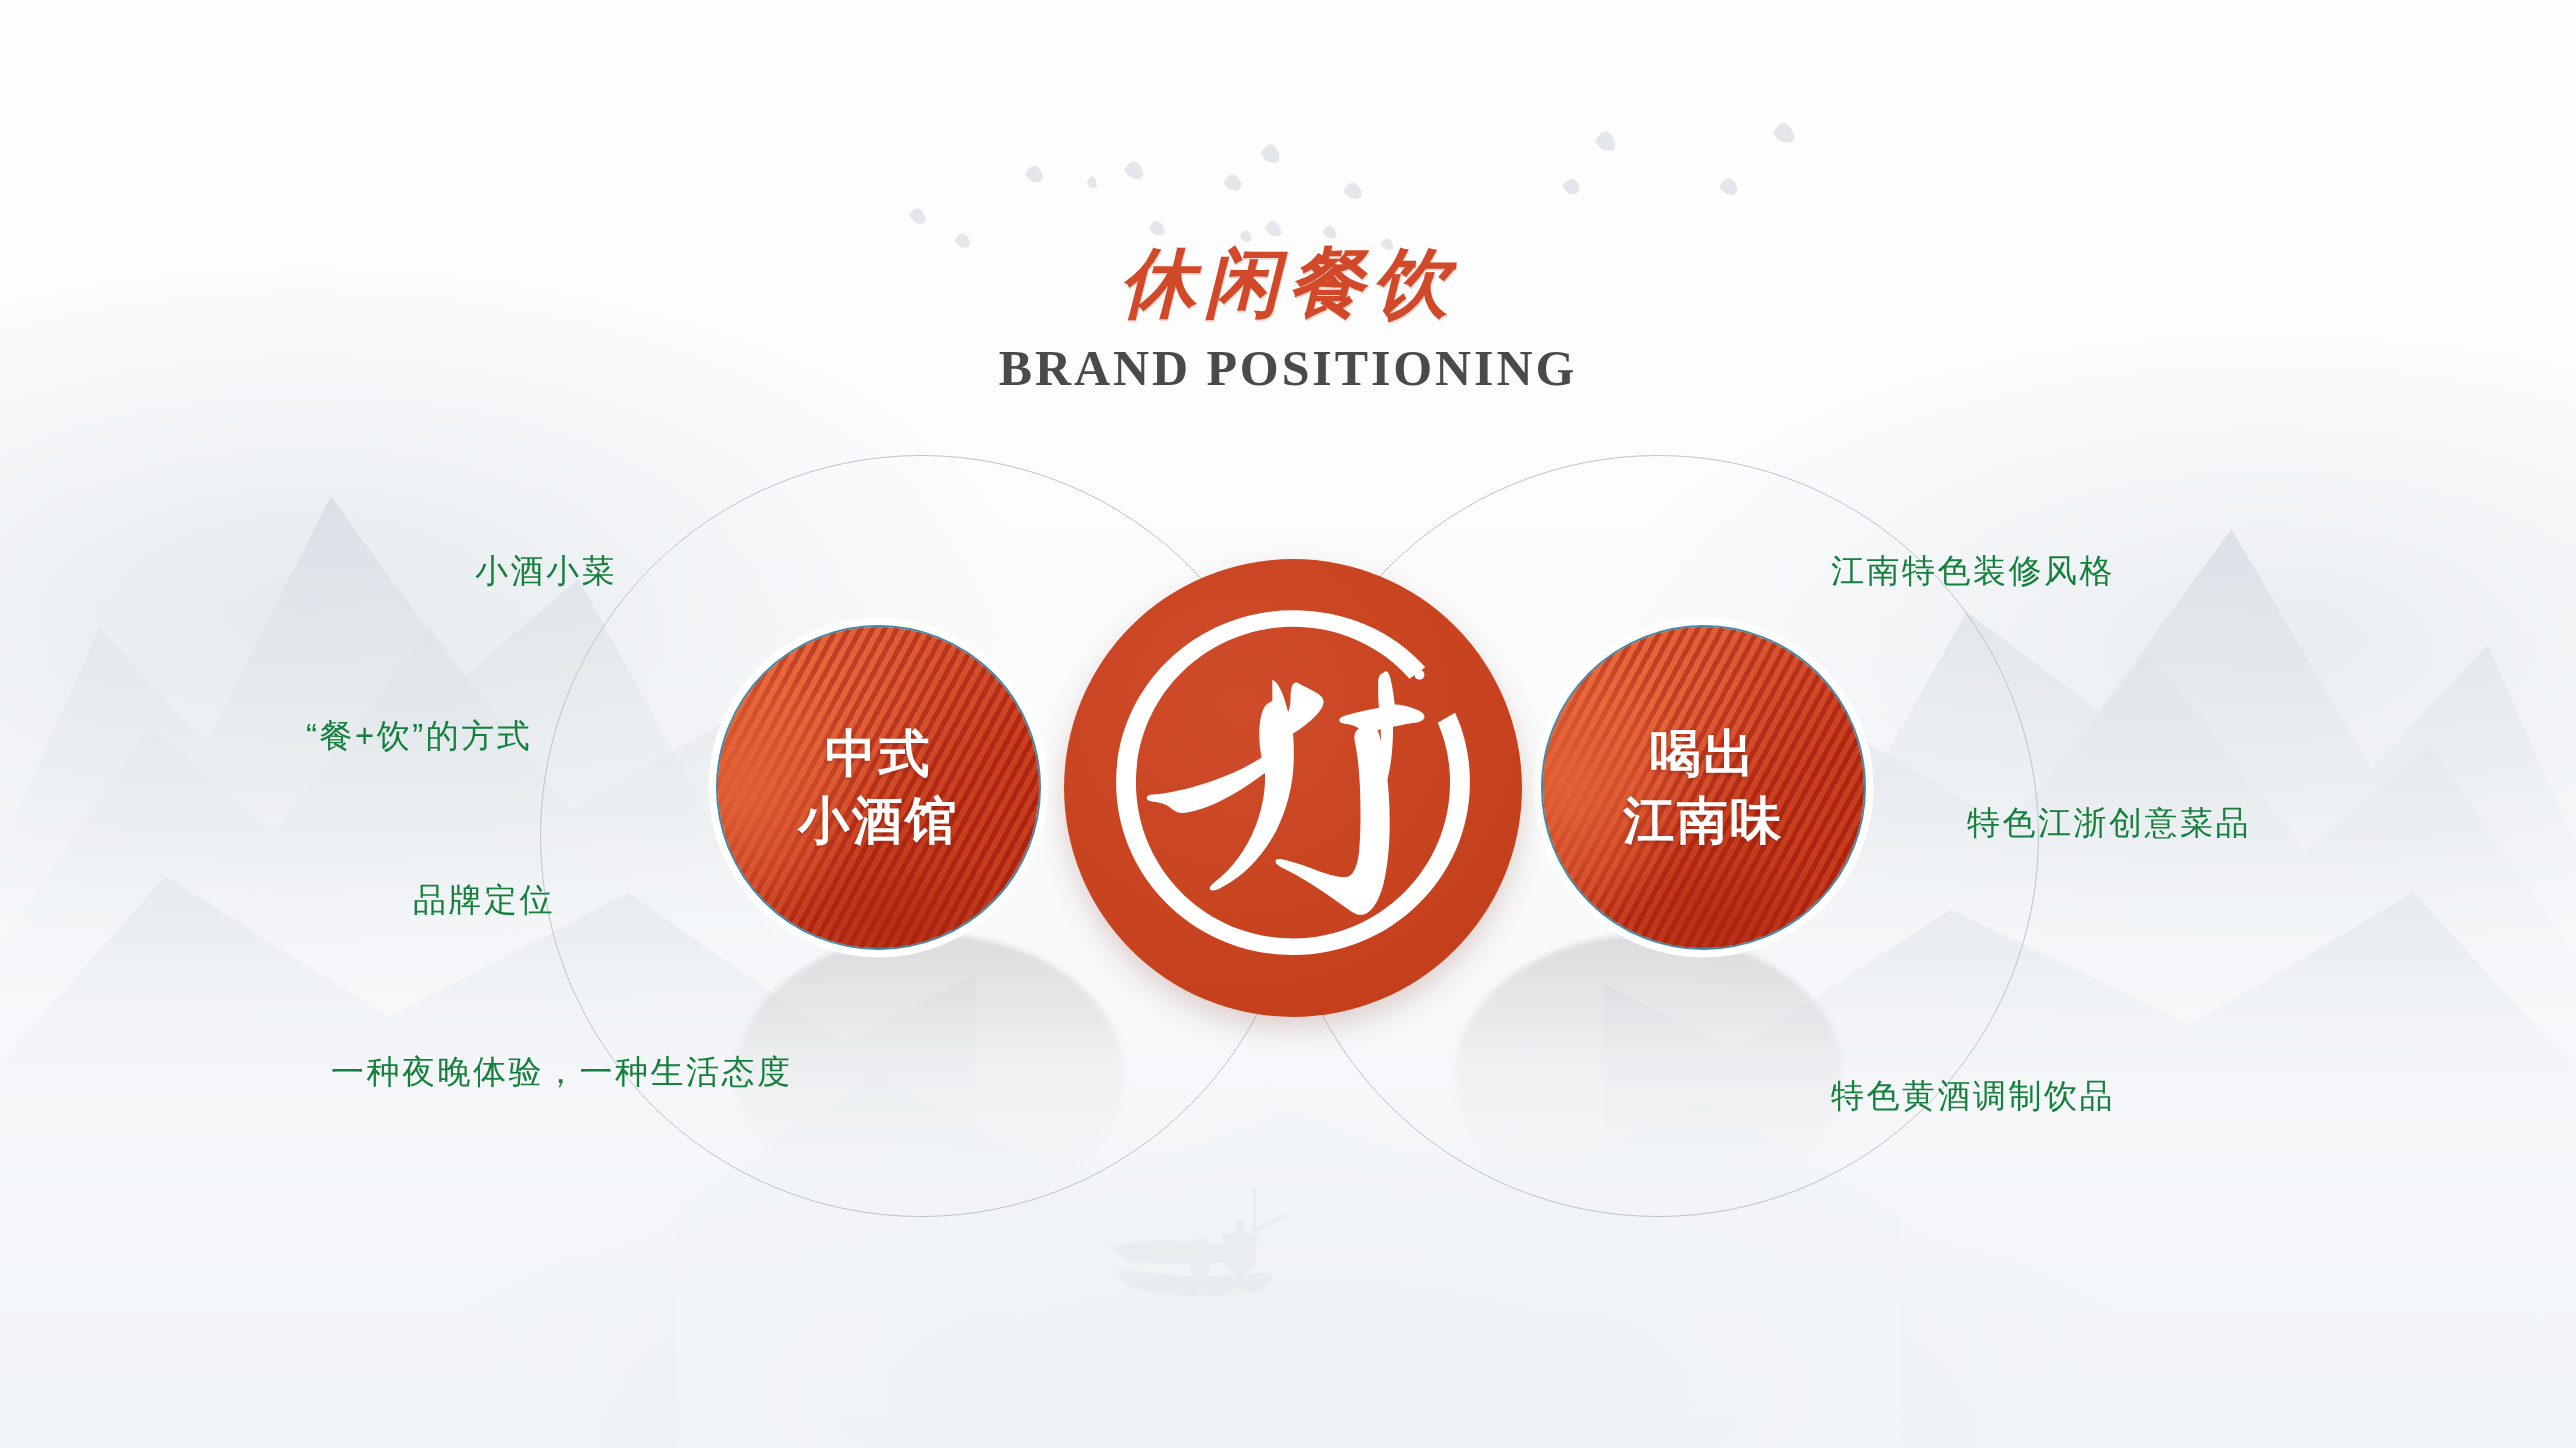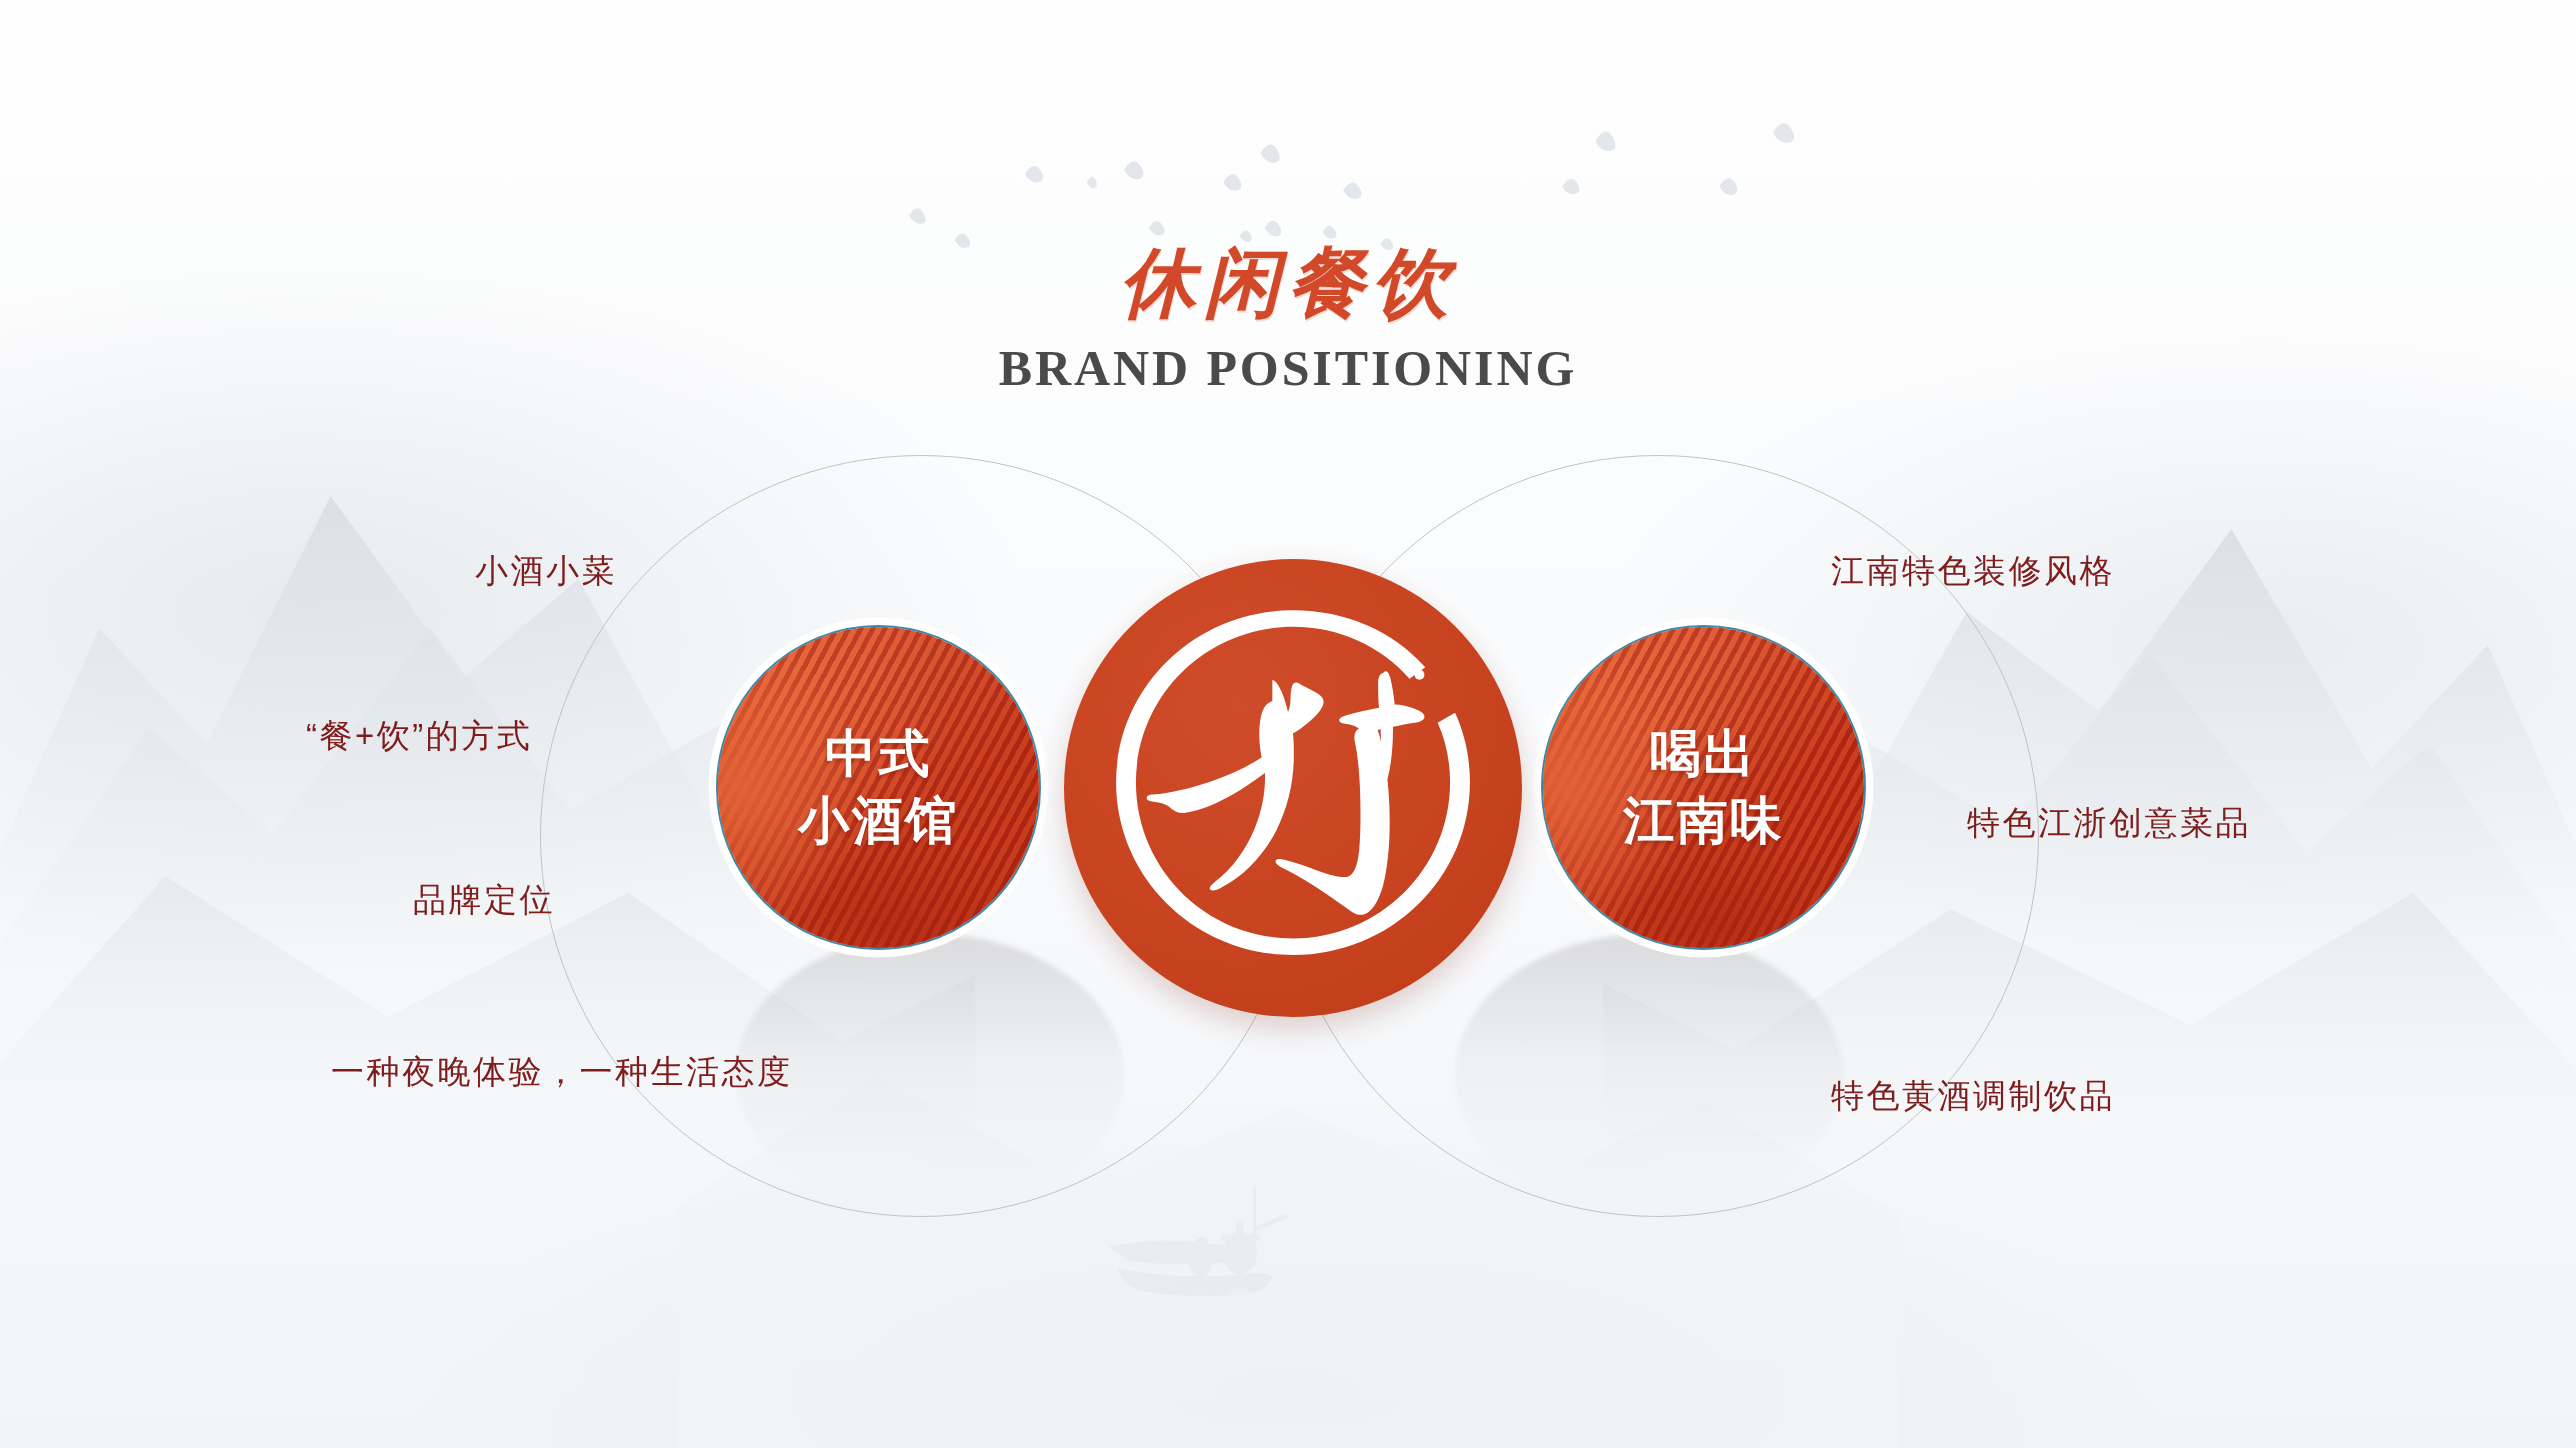--- a/index.html
+++ b/index.html
@@ -94,21 +94,21 @@
     position:absolute;left:1064px;top:559px;width:458px;height:458px;
     border-radius:50%;
     background:radial-gradient(circle at 38% 32%, #cf4c2b 0%, #c8431f 55%, #bf3b19 100%);
     box-shadow:0 11.6px 28px rgba(130,40,20,.20);
     z-index:5;
   }
   .logo svg{position:absolute;inset:0;width:100%;height:100%;}
 
   
   .cap{
-    position:absolute;color:#7f1d1d;font-size:33px;line-height:1;
+    position:absolute;color:#15803d;font-size:33px;line-height:1;
     letter-spacing:2.5px;white-space:nowrap;
   }
   .cap-l1{left:475px;top:554px;}
   .cap-l2{left:306px;top:719px;}
   .cap-l3{left:413px;top:883px;}
   .cap-l4{left:331px;top:1055px;}
   .cap-r1{left:1831px;top:554px;}
   .cap-r2{left:1967px;top:806px;}
   .cap-r3{left:1831px;top:1055px;margin-top:24px;}
 

